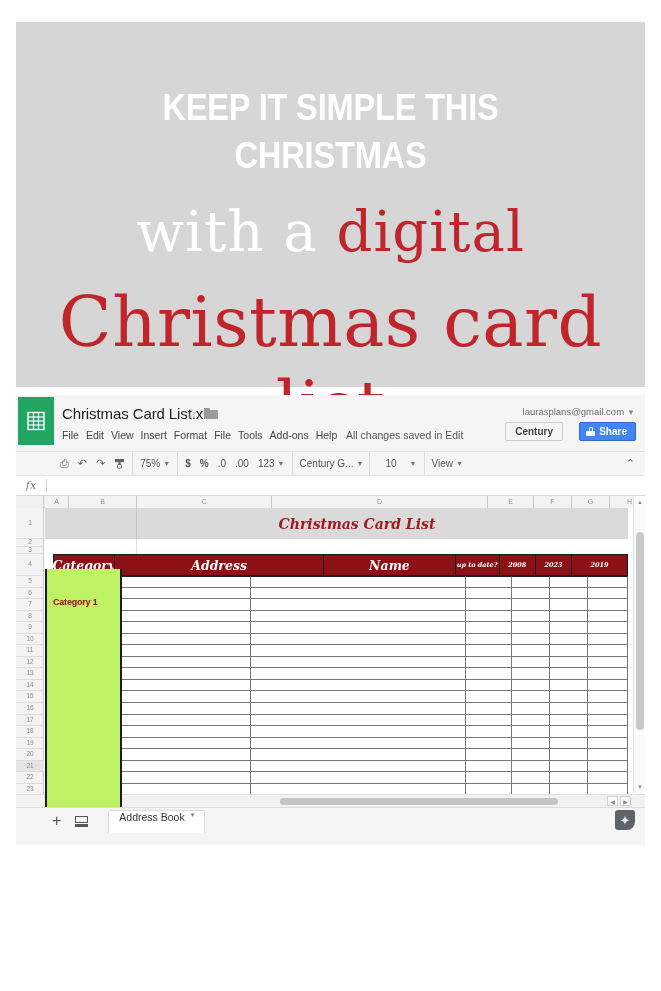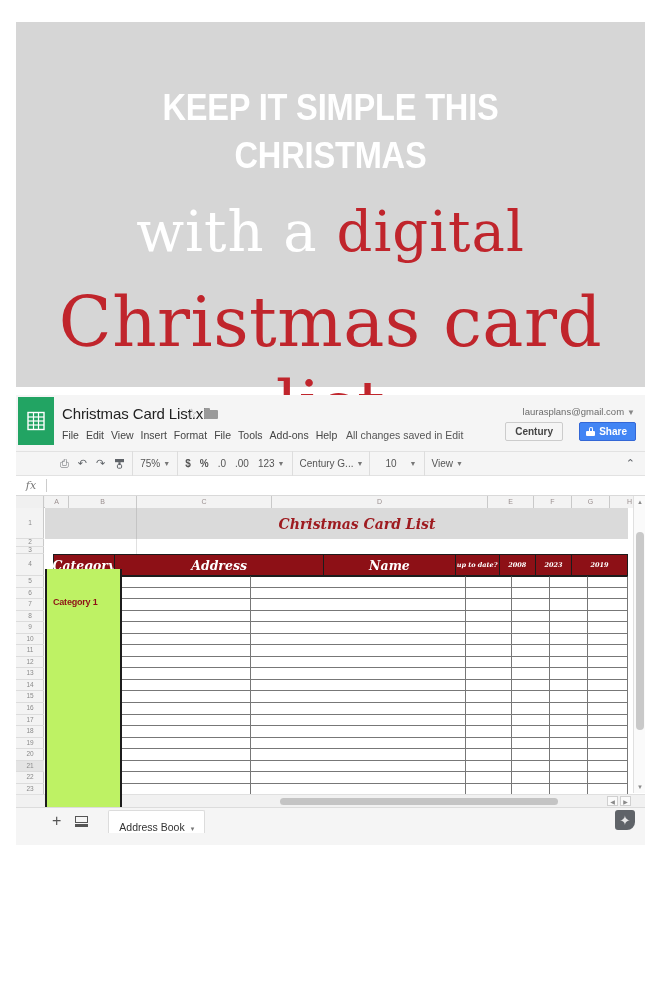--- a/index.html
+++ b/index.html
@@ -296,21 +296,21 @@
     position: relative; height: 27px; background: #f5f5f5;
     border-top: 1px solid #dcdcdc;
     display: flex; align-items: center; gap: 14px; padding-left: 36px;
   }
   #add-sheet-btn { font-size: 16px; color: #555; line-height: 16px; }
   #all-sheets-btn { width: 13px; height: 11px; position: relative; }
   #all-sheets-btn .top { position: absolute; left: 0; top: 0; width: 13px; height: 7px; border: 1.5px solid #555; }
   #all-sheets-btn .bot { position: absolute; left: 0; bottom: 0; width: 13px; height: 2.5px; background: #555; }
   #sheet-tab {
     margin-left: 6px; height: 23px; padding: 0 10px;
-    display: flex; align-items: flex-end; gap: 6px;
+    display: flex; align-items: flex-start; gap: 6px;
     background: #fff; border: 1px solid #dcdcdc; border-bottom: none;
     border-radius: 2px 2px 0 0;
     font-size: 10.5px; color: #333; white-space: nowrap;
   }
   #sheet-tab .caret { font-size: 7px; color: #777; }
 
   #explore-btn {
     position: absolute; right: 10px; bottom: 4px;
     width: 20px; height: 20px; background: #5f6368;
     border-radius: 3px 3px 8px 3px;

